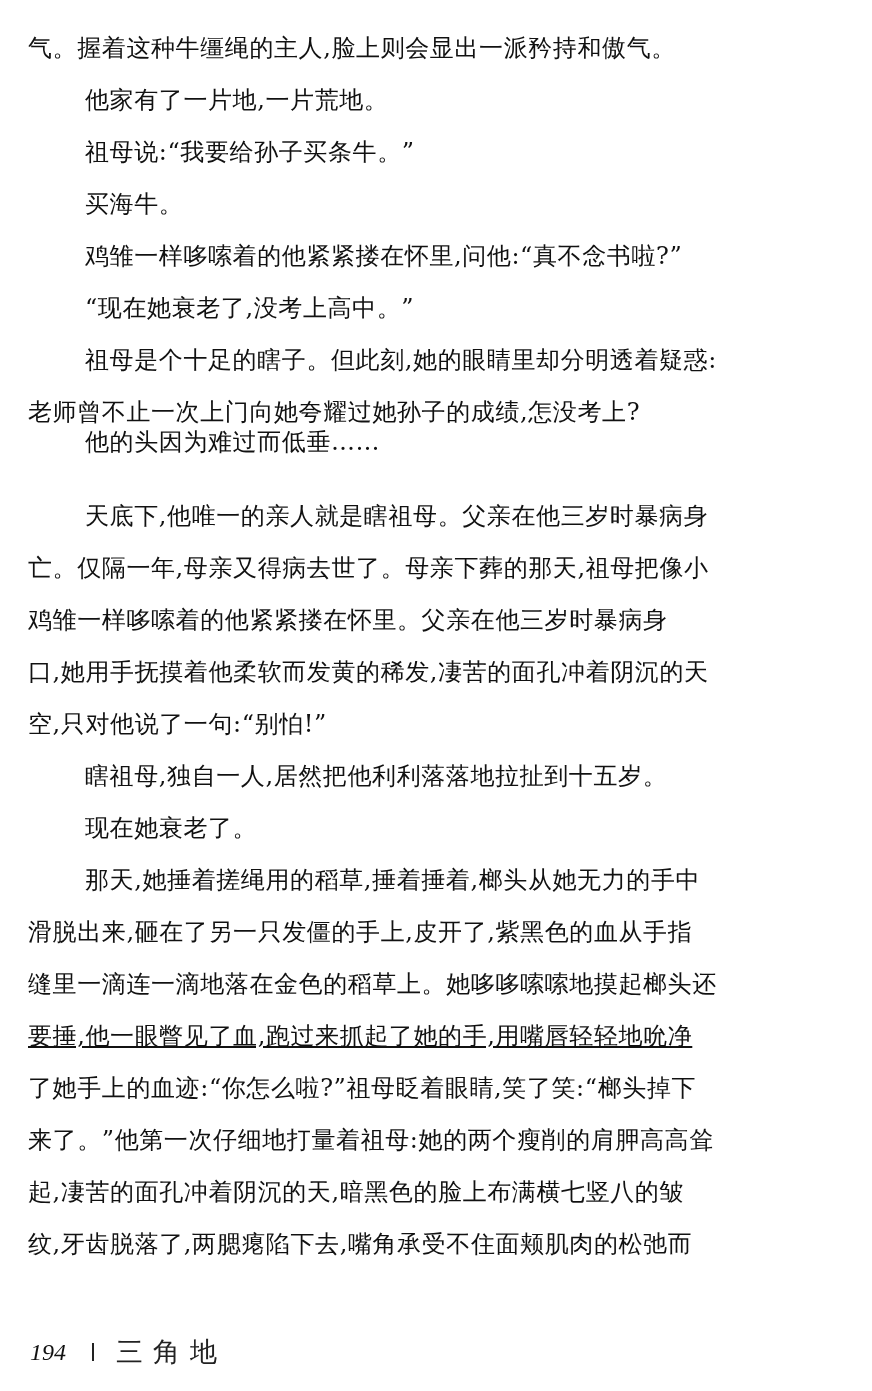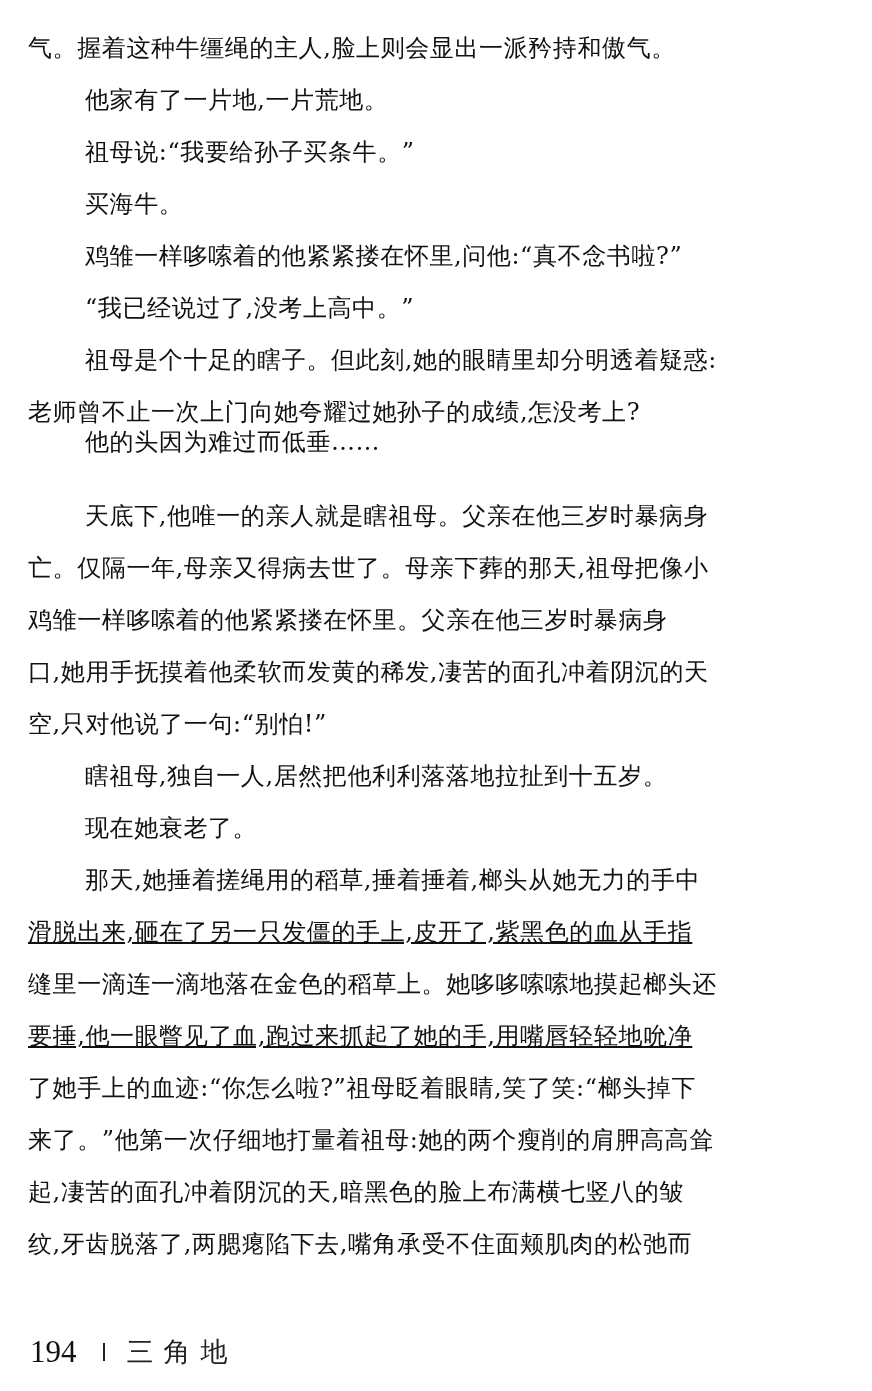--- a/index.html
+++ b/index.html
@@ -36,21 +36,22 @@
     .footer {
       position: absolute;
       left: 30px;
       top: 1332px;
       height: 40px;
       display: flex;
       align-items: center;
       font-family: "Liberation Serif", "DejaVu Serif", serif;
     }
     .page-number {
-      font-size: 31px;
+      font-style: italic;
+      font-size: 24px;
       color: #111;
       letter-spacing: 0px;
     }
     .footer-sep {
       display: inline-block;
       width: 2px;
       height: 18px;
       background: #222;
       margin-left: 26px;
       margin-right: 22px;
@@ -64,33 +65,33 @@
   </style>
 </head>
 <body>
 
 <div class="page-body">
   <div class="line" style="top:22px;">气。握着这种牛缰绳的主人,脸上则会显出一派矜持和傲气。</div>
   <div class="line indent" style="top:74px;">他家有了一片地,一片荒地。</div>
   <div class="line indent" style="top:126px;">祖母说:“我要给孙子买条牛。”</div>
   <div class="line indent" style="top:178px;">买海牛。</div>
   <div class="line indent" style="top:230px;">鸡雏一样哆嗦着的他紧紧搂在怀里,问他:“真不念书啦?”</div>
-  <div class="line indent" style="top:282px;">“我已经说过了,没考上高中。”</div>
+  <div class="line indent" style="top:282px;">“现在她衰老了,没考上高中。”</div>
   <div class="line indent" style="top:334px;">祖母是个十足的瞎子。但此刻,她的眼睛里却分明透着疑惑:</div>
   <div class="line" style="top:386px;">老师曾不止一次上门向她夸耀过她孙子的成绩,怎没考上?</div>
   <div class="line indent" style="top:416px;">他的头因为难过而低垂……</div>
   <div class="line indent" style="top:490px;">天底下,他唯一的亲人就是瞎祖母。父亲在他三岁时暴病身</div>
   <div class="line" style="top:542px;">亡。仅隔一年,母亲又得病去世了。母亲下葬的那天,祖母把像小</div>
   <div class="line" style="top:594px;">鸡雏一样哆嗦着的他紧紧搂在怀里。父亲在他三岁时暴病身</div>
   <div class="line" style="top:646px;">口,她用手抚摸着他柔软而发黄的稀发,凄苦的面孔冲着阴沉的天</div>
   <div class="line" style="top:698px;">空,只对他说了一句:“别怕!”</div>
   <div class="line indent" style="top:750px;">瞎祖母,独自一人,居然把他利利落落地拉扯到十五岁。</div>
   <div class="line indent" style="top:802px;">现在她衰老了。</div>
   <div class="line indent" style="top:854px;">那天,她捶着搓绳用的稻草,捶着捶着,榔头从她无力的手中</div>
-  <div class="line" style="top:906px;text-decoration:underline;">滑脱出来,砸在了另一只发僵的手上,皮开了,紫黑色的血从手指</div>
+  <div class="line" style="top:906px;">滑脱出来,砸在了另一只发僵的手上,皮开了,紫黑色的血从手指</div>
   <div class="line" style="top:958px;">缝里一滴连一滴地落在金色的稻草上。她哆哆嗦嗦地摸起榔头还</div>
   <div class="line" style="top:1010px;text-decoration:underline;">要捶,他一眼瞥见了血,跑过来抓起了她的手,用嘴唇轻轻地吮净</div>
   <div class="line" style="top:1062px;">了她手上的血迹:“你怎么啦?”祖母眨着眼睛,笑了笑:“榔头掉下</div>
   <div class="line" style="top:1114px;">来了。”他第一次仔细地打量着祖母:她的两个瘦削的肩胛高高耸</div>
   <div class="line" style="top:1166px;">起,凄苦的面孔冲着阴沉的天,暗黑色的脸上布满横七竖八的皱</div>
   <div class="line" style="top:1218px;">纹,牙齿脱落了,两腮瘪陷下去,嘴角承受不住面颊肌肉的松弛而</div>
 </div>
 
 <div class="footer">
   <span class="page-number">194</span>

